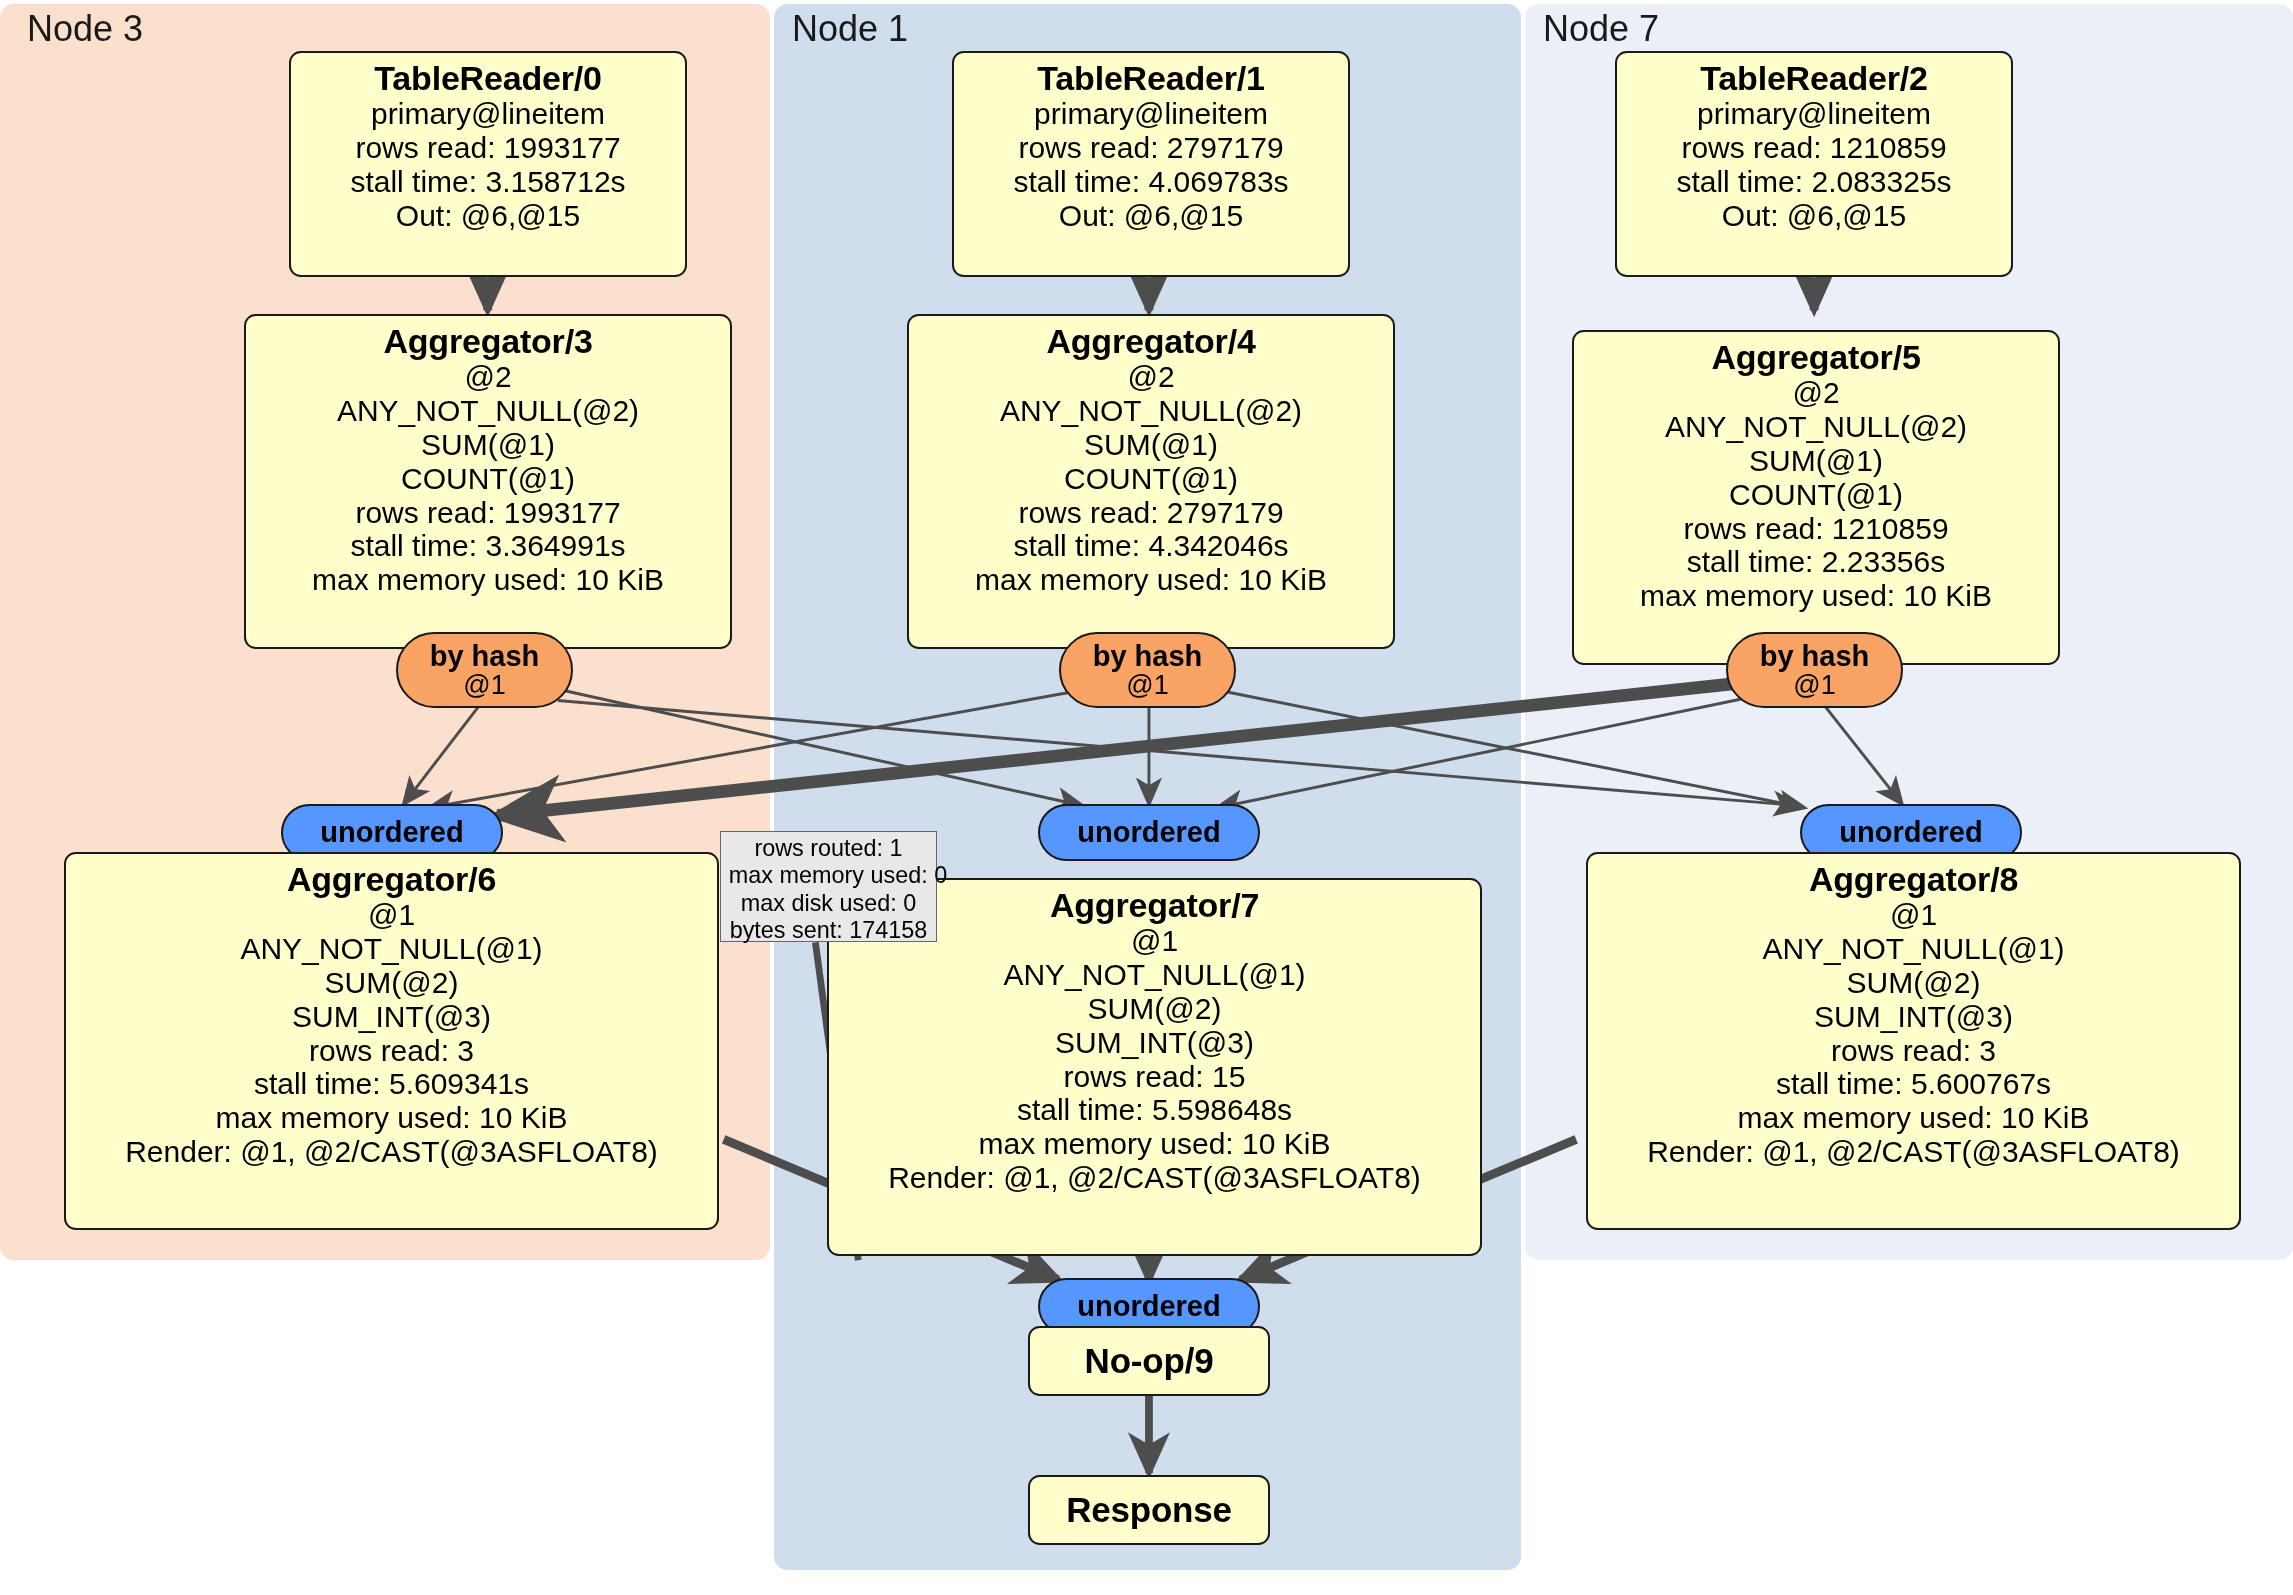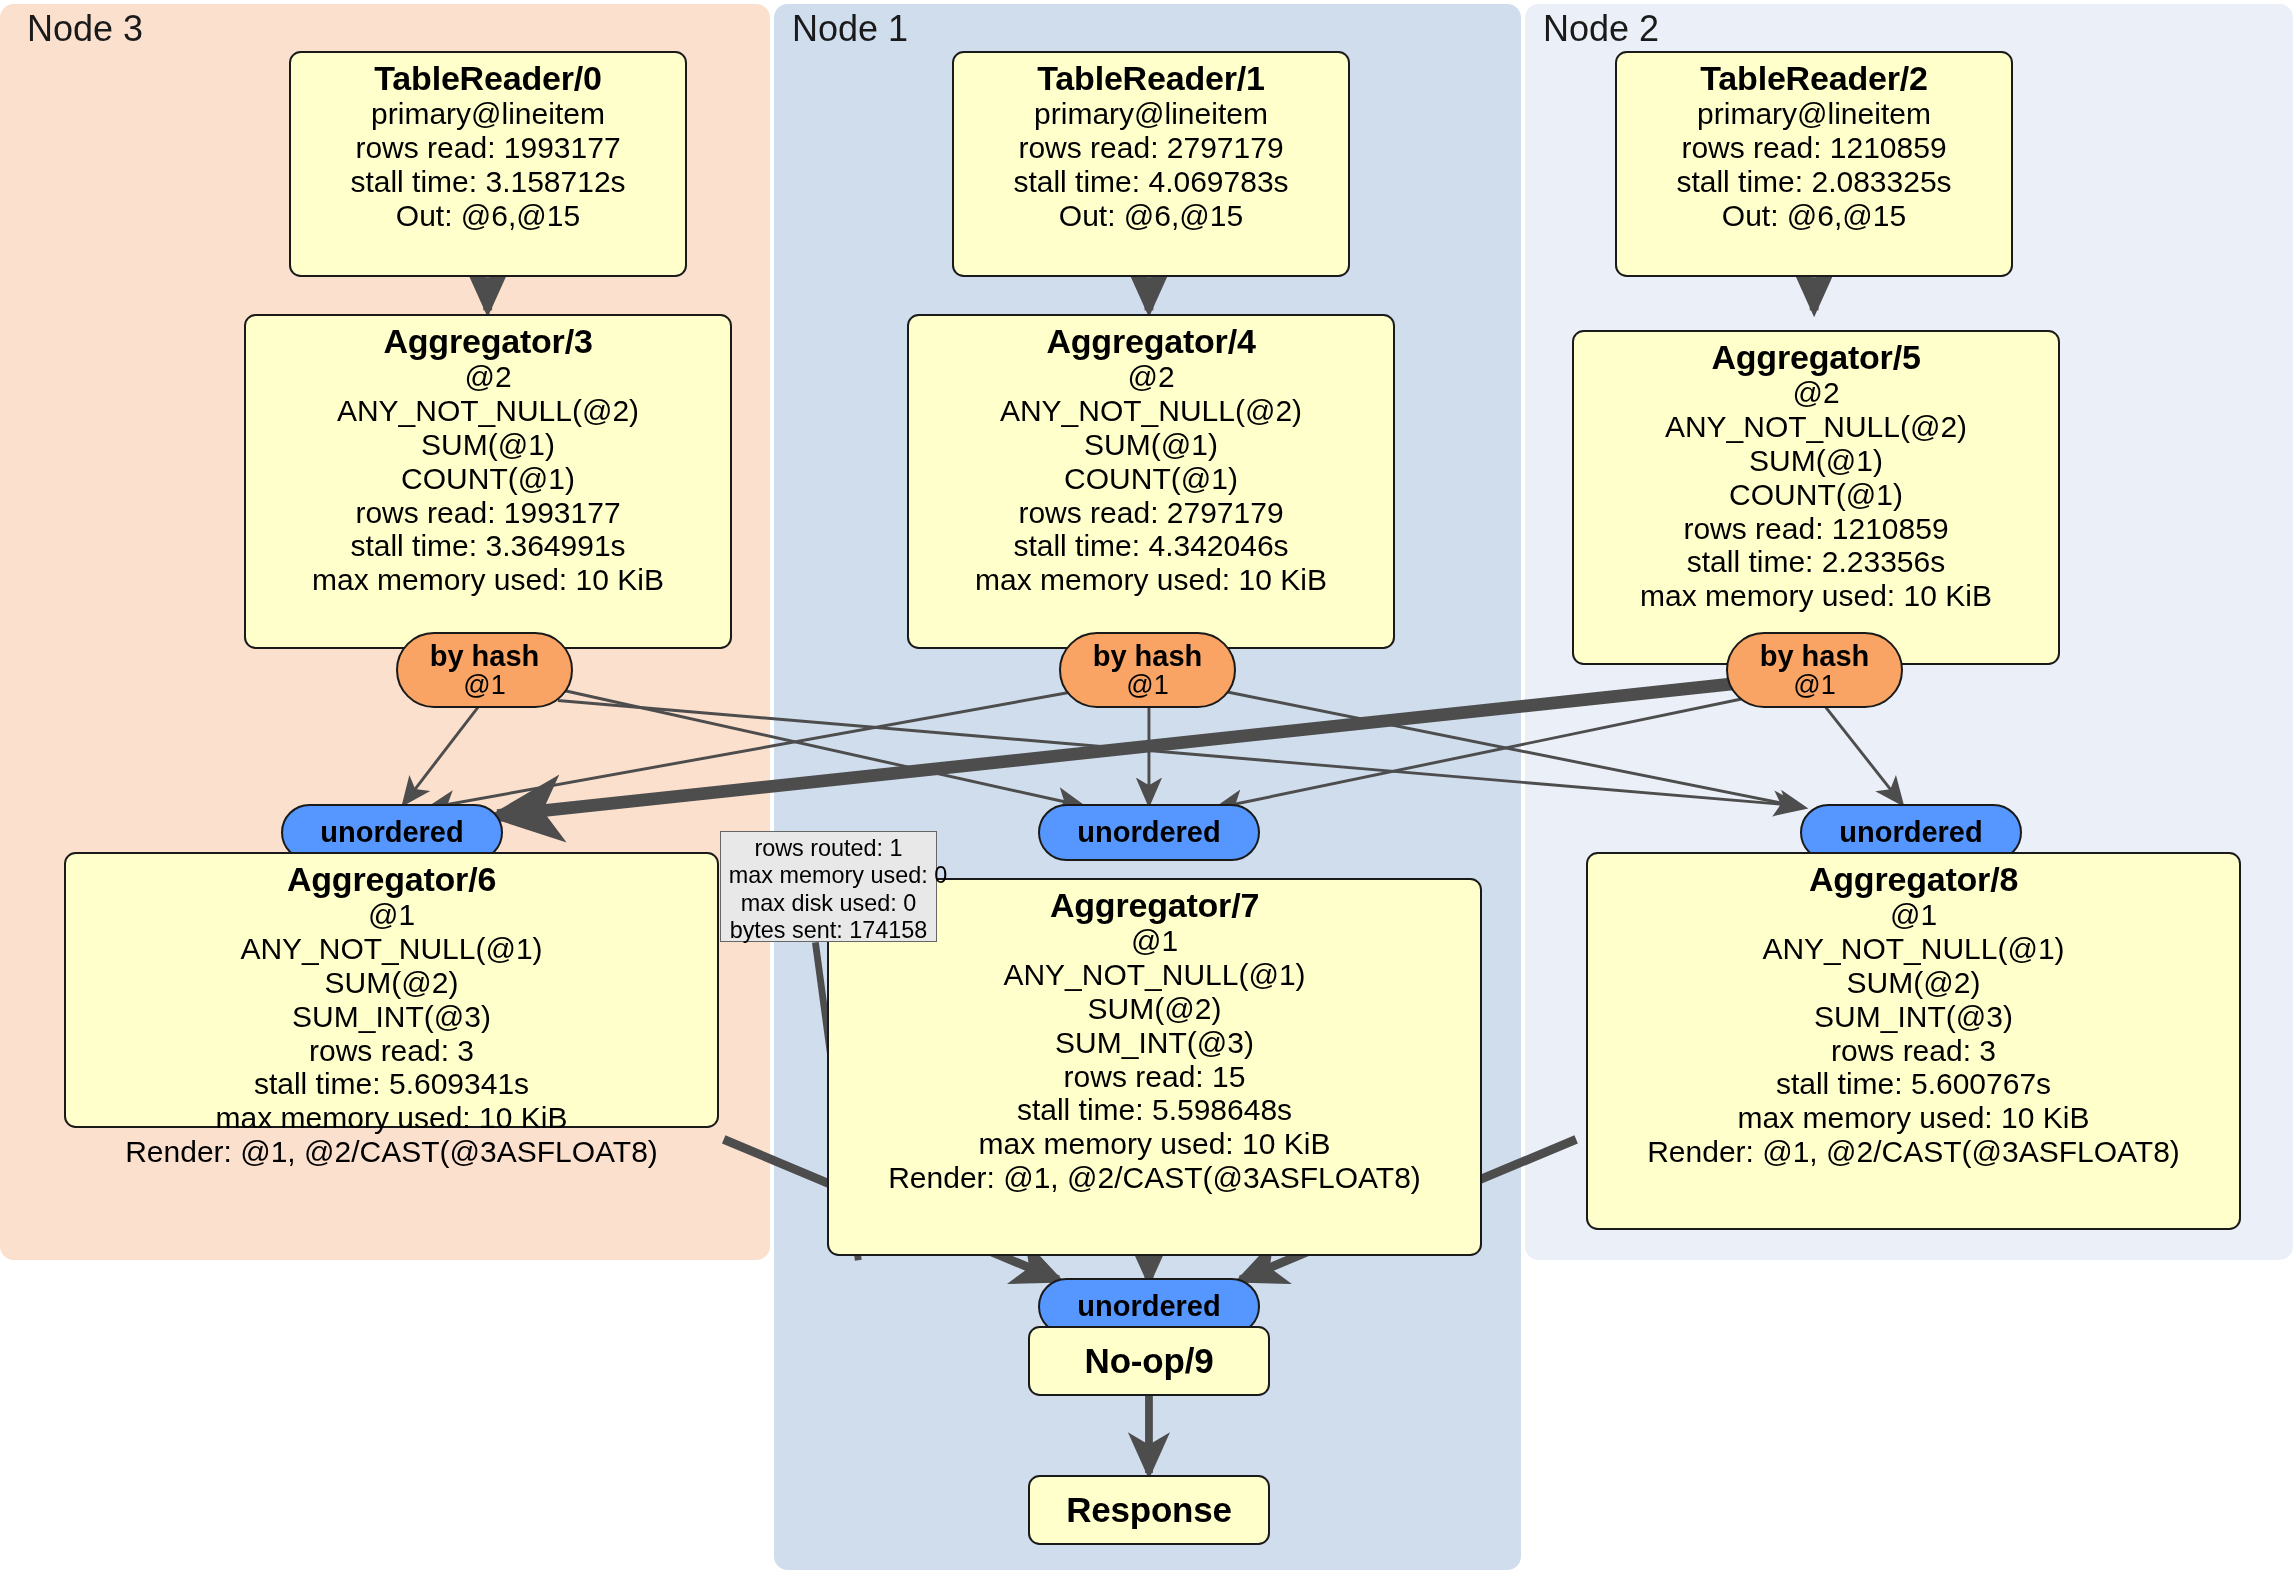--- a/index.html
+++ b/index.html
@@ -59,21 +59,21 @@
 <body>
 
 <div id="stage">
 
   <div class="cluster" style="left:0px;top:3.9px;width:770px;height:1256px;background:#fbe0ce;"></div>
   <div class="cluster" style="left:774px;top:3.9px;width:747px;height:1566px;background:#cfdded;"></div>
   <div class="cluster" style="left:1525px;top:3.9px;width:768px;height:1256px;background:#eaeff8;"></div>
 
   <div class="cluster-label" style="left:27px;top:7.8px;">Node 3</div>
   <div class="cluster-label" style="left:792px;top:7.8px;">Node 1</div>
-  <div class="cluster-label" style="left:1543px;top:7.8px;">Node 2</div>
+  <div class="cluster-label" style="left:1543px;top:7.8px;">Node 7</div>
 
   <svg id="edges" viewBox="0 0 2352 1636">
     <defs>
       <marker id="ahead" markerWidth="9" markerHeight="9" refX="7.2" refY="4.5" orient="auto" markerUnits="strokeWidth">
         <path d="M0,0.7 L8.4,4.5 L0,8.3 L2.2,4.5 z" fill="#4d4d4d"></path>
       </marker>
       <marker id="ahead-thin" markerWidth="11" markerHeight="11" refX="9" refY="5.5" orient="auto" markerUnits="strokeWidth">
         <path d="M0,1 L10.4,5.5 L0,10 L2.6,5.5 z" fill="#4d4d4d"></path>
       </marker>
       <marker id="ahead-fat" markerWidth="6.4" markerHeight="6.4" refX="5.2" refY="3.2" orient="auto" markerUnits="strokeWidth">
@@ -180,21 +180,21 @@
   <div class="pill unordered" style="left:281px;top:804px;width:222px;height:57px;">
     <div class="plabel">unordered</div>
   </div>
   <div class="pill unordered" style="left:1038px;top:804px;width:222px;height:57px;">
     <div class="plabel">unordered</div>
   </div>
   <div class="pill unordered" style="left:1800px;top:804px;width:222px;height:57px;">
     <div class="plabel">unordered</div>
   </div>
 
-  <div class="proc" style="left:64px;top:852px;width:655px;height:276px;">
+  <div class="proc" style="left:64px;top:852px;width:655px;height:378px;">
     <div class="title">Aggregator/6</div>
     <div class="line">@1</div>
     <div class="line">ANY_NOT_NULL(@1)</div>
     <div class="line">SUM(@2)</div>
     <div class="line">SUM_INT(@3)</div>
     <div class="line">rows read: 3</div>
     <div class="line">stall time: 5.609341s</div>
     <div class="line">max memory used: 10 KiB</div>
     <div class="line">Render: @1, @2/CAST(@3ASFLOAT8)</div>
   </div>

